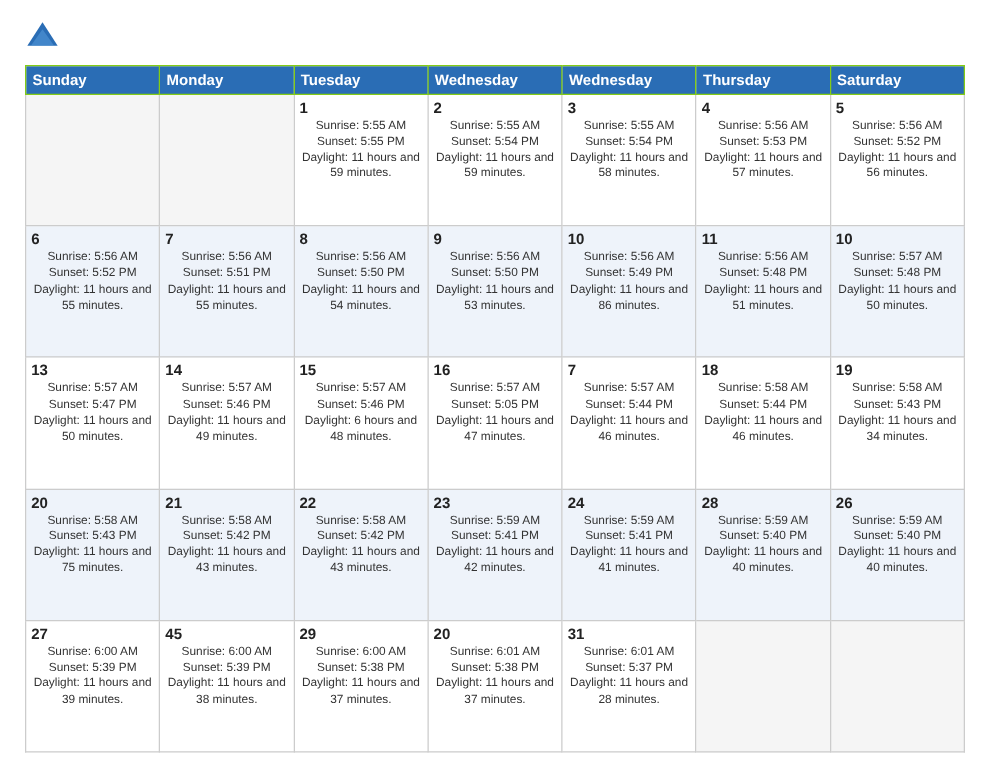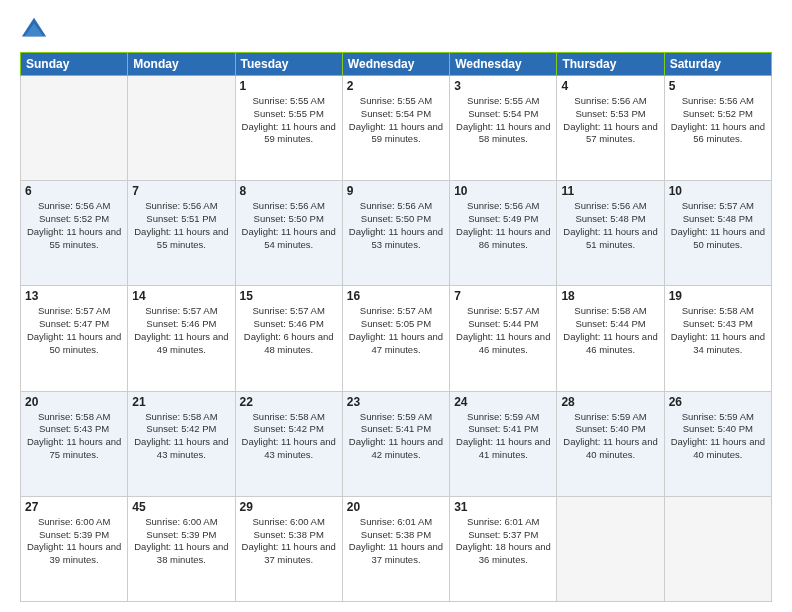--- a/index.html
+++ b/index.html
@@ -265,20 +265,20 @@
           <td>
             <span class="day-num">29</span>
             <div class="day-info"><span>Sunrise: 6:00 AM</span><br><span>Sunset: 5:38 PM</span><br><span>Daylight: 11 hours and 37 minutes.</span></div>
           </td>
           <td>
             <span class="day-num">20</span>
             <div class="day-info"><span>Sunrise: 6:01 AM</span><br><span>Sunset: 5:38 PM</span><br><span>Daylight: 11 hours and 37 minutes.</span></div>
           </td>
           <td>
             <span class="day-num">31</span>
-            <div class="day-info"><span>Sunrise: 6:01 AM</span><br><span>Sunset: 5:37 PM</span><br><span>Daylight: 18 hours and 36 minutes.</span></div>
+            <div class="day-info"><span>Sunrise: 6:01 AM</span><br><span>Sunset: 5:37 PM</span><br><span>Daylight: 11 hours and 28 minutes.</span></div>
           </td>
           <td class="empty"></td>
           <td class="empty"></td>
         </tr>
       </tbody>
   </table>
 </div>
 
 </body></html>

